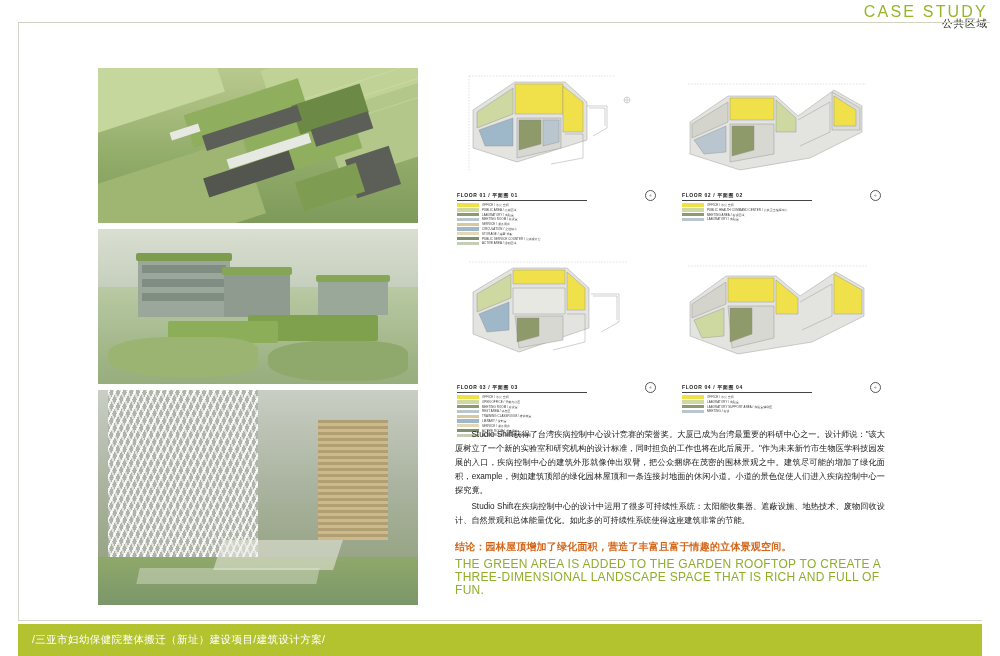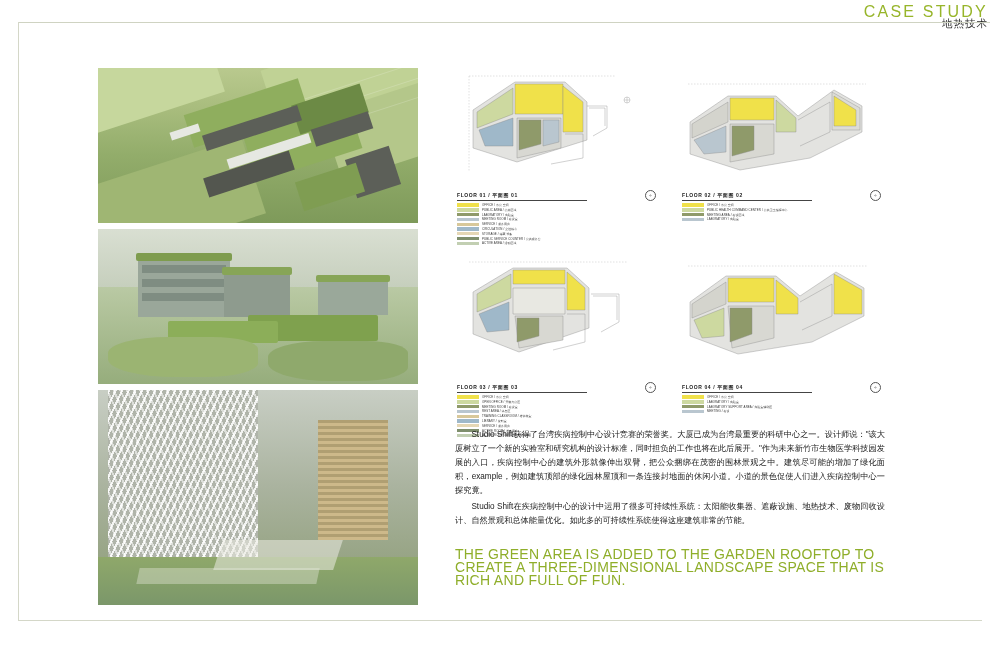--- a/index.html
+++ b/index.html
@@ -286,35 +286,35 @@
     margin: 0 0 2px 0;
   }
   .conclusion {
     margin-top: 12px;
     font-size: 10px;
     color: #d2661b;
     font-weight: bold;
     letter-spacing: 0.2px;
   }
   .conclusion-en {
-    margin-top: 20px;
-    font-size: 14px;
+    margin-top: 4px;
+    font-size: 12px;
     line-height: 13px;
     color: #8fae2a;
     letter-spacing: 0.3px;
   }
 </style>
 </head>
 <body>
 
 <div class="page">
 
   <div class="header">
     <div class="case-study-en">CASE STUDY</div>
-    <div class="case-study-cn">地热技术</div>
+    <div class="case-study-cn">公共区域</div>
     <div class="header-rule"></div>
   </div>
 
   <div class="frame"></div>
   <div class="frame-bottom"></div>
 
   <div class="renders">
 
     <div class="render render-1 r1">
       <div class="field" style="left:-40px; top:-20px; width:160px; height:70px; background:#c6d79d;"></div>
@@ -574,17 +574,21 @@
           </div>
       </div>
       <div class="plan-marker">✧</div>
     </div>
 
   </div>
 
   <div class="textblock">
     <p class="para">Studio Shift获得了台湾疾病控制中心设计竞赛的荣誉奖。大厦已成为台湾最重要的科研中心之一。设计师说："该大厦树立了一个新的实验室和研究机构的设计标准，同时担负的工作也将在此后展开。"作为未来新竹市生物医学科技园发展的入口，疾病控制中心的建筑外形就像伸出双臂，把公众捆绑在茂密的围林景观之中。建筑尽可能的增加了绿化面积，example，例如建筑顶部的绿化园林屋顶和一条连接封地面的休闲小道。小道的景色促使人们进入疾病控制中心一探究竟。</p>
     <p class="para">Studio Shift在疾病控制中心的设计中运用了很多可持续性系统：太阳能收集器、遮蔽设施、地热技术、废物回收设计、自然景观和总体能量优化。如此多的可持续性系统使得这座建筑非常的节能。</p>
+    <div class="conclusion">结论：园林屋顶增加了绿化面积，营造了丰富且富于情趣的立体景观空间。</div>
     <div class="conclusion-en">THE GREEN AREA IS ADDED TO THE GARDEN ROOFTOP TO CREATE A THREE-DIMENSIONAL LANDSCAPE SPACE THAT IS RICH AND FULL OF FUN.</div>
   </div>
 
+  <div class="footer">
+    <div class="footer-text">/三亚市妇幼保健院整体搬迁（新址）建设项目/建筑设计方案/</div>
+  </div>
 
 </div>
 
 </body></html>

